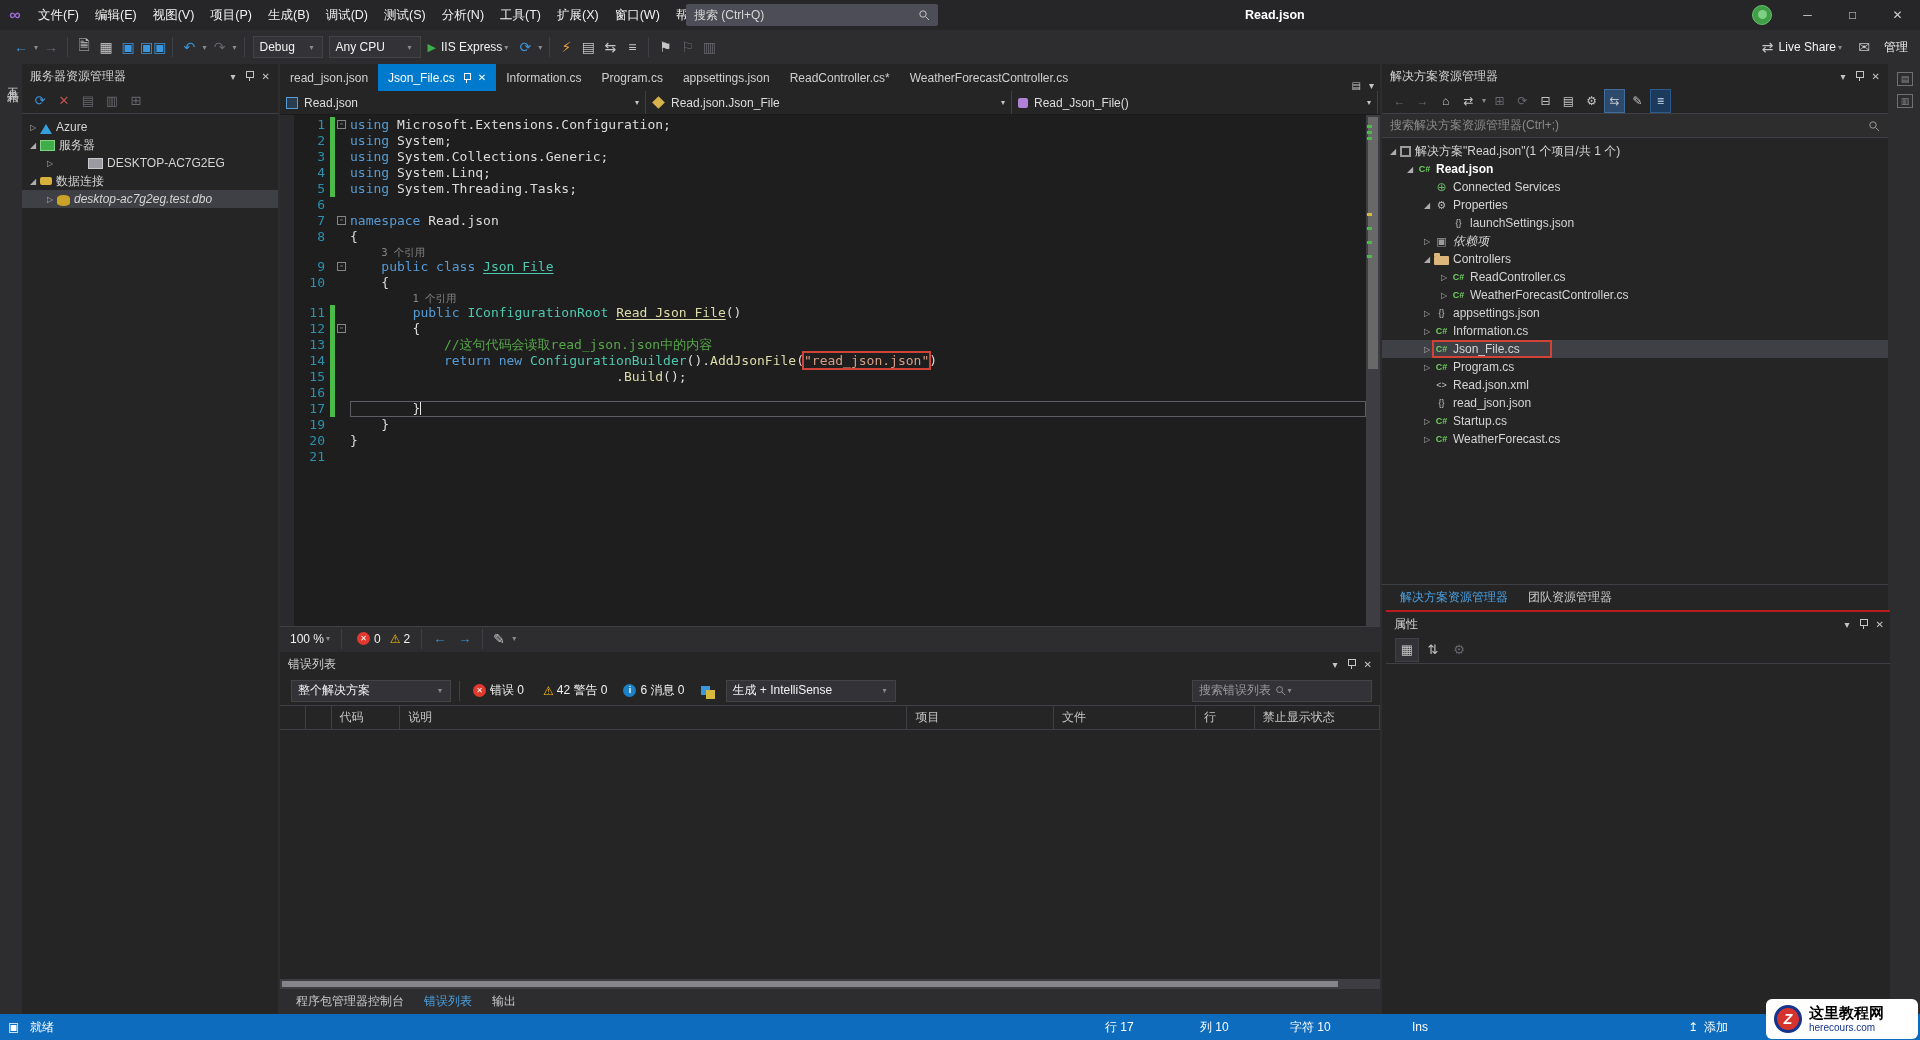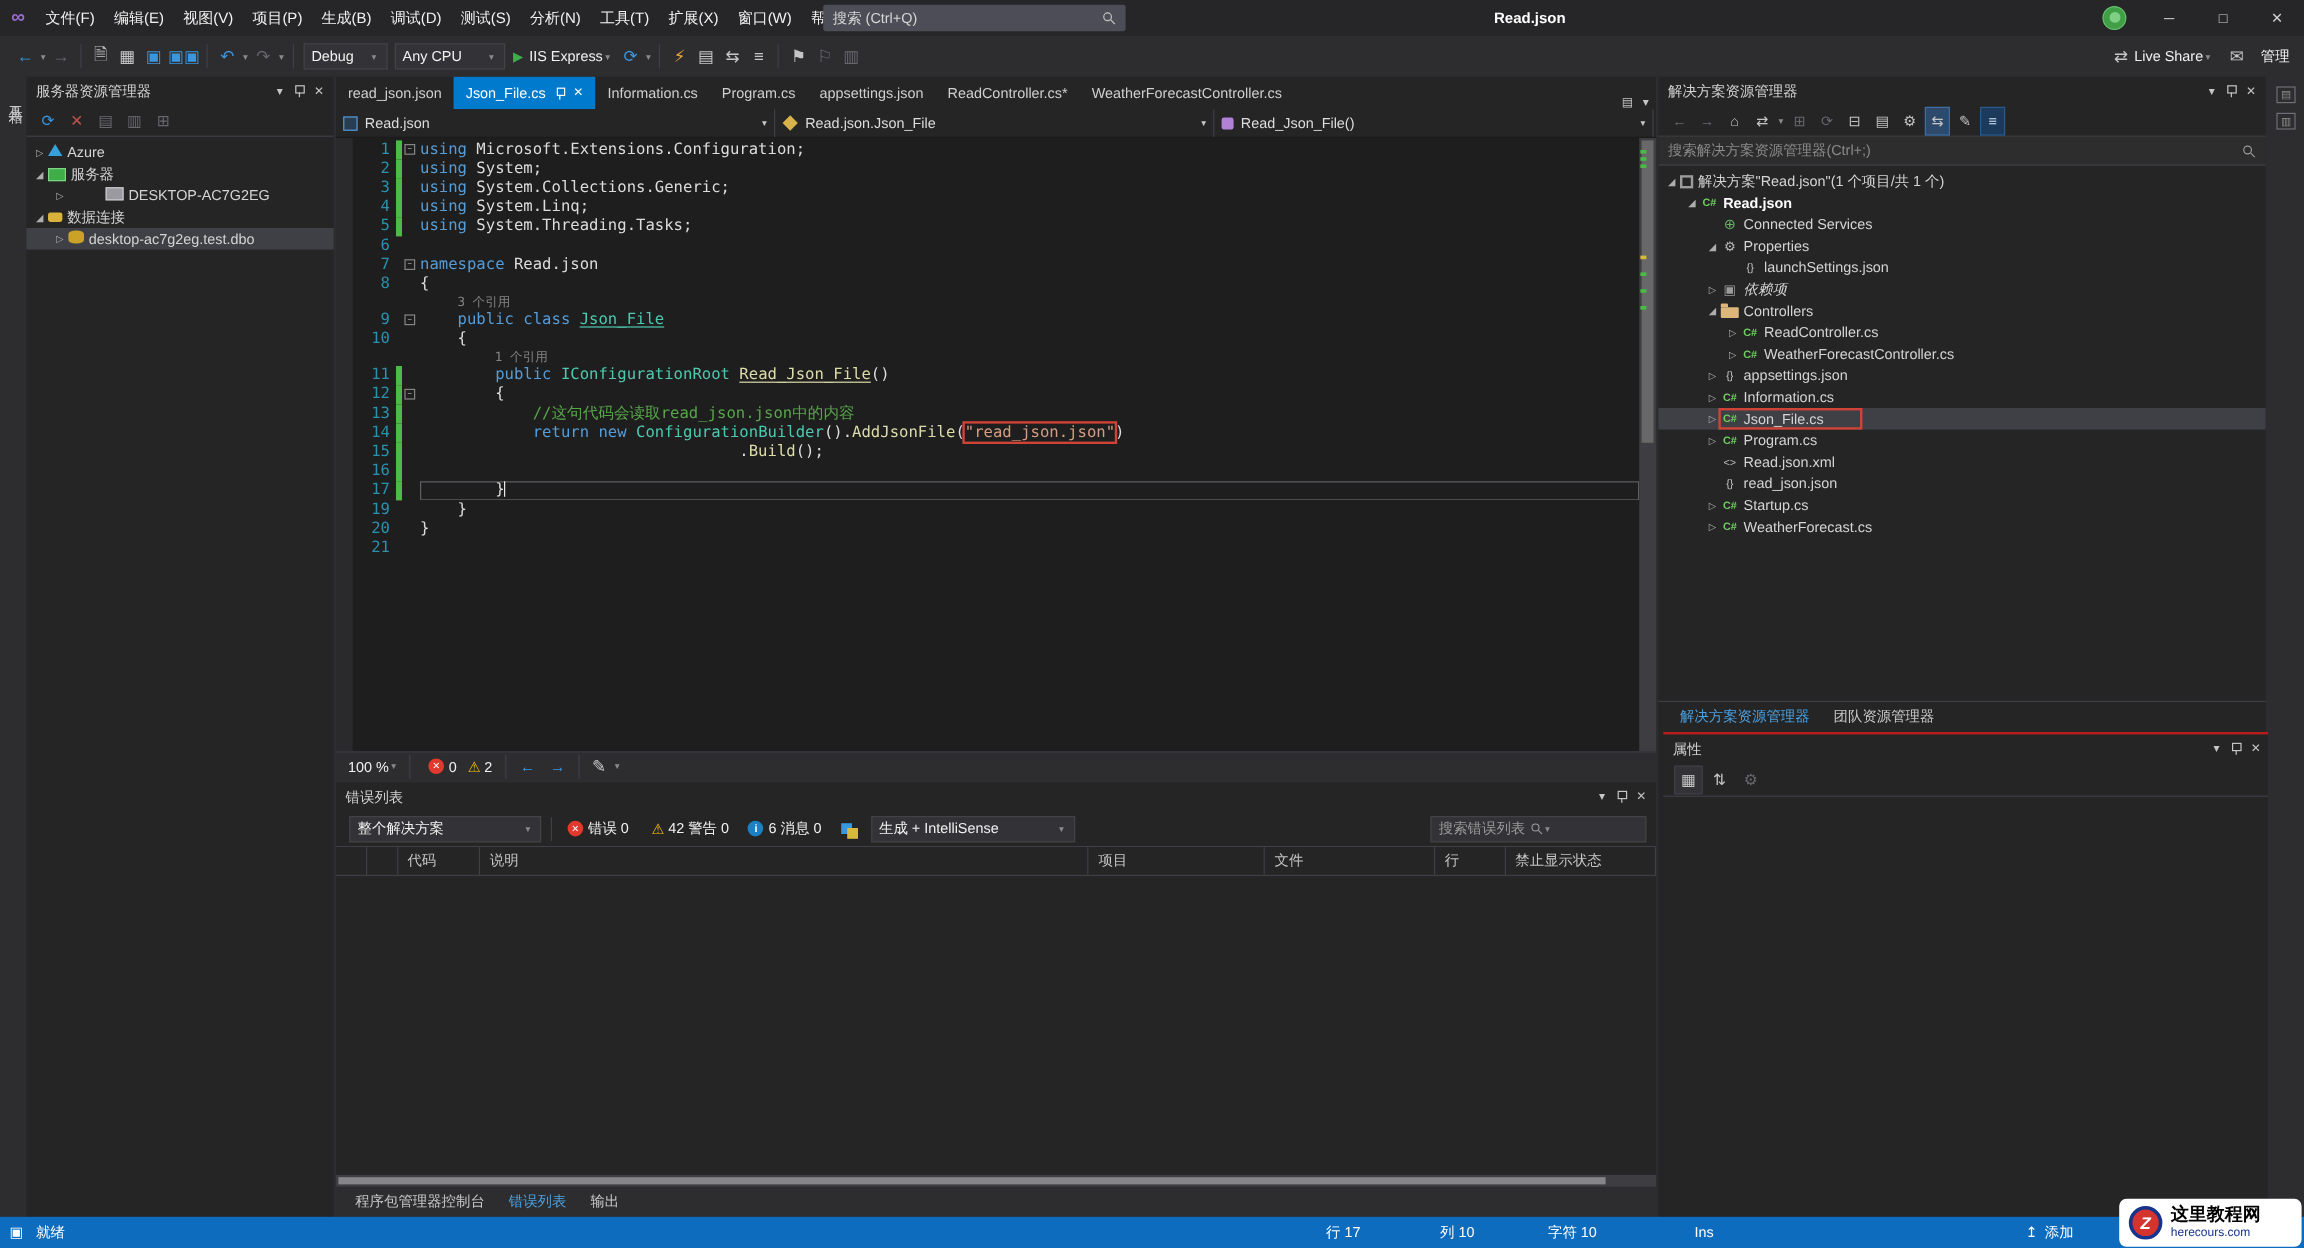--- a/index.html
+++ b/index.html
@@ -258,49 +258,49 @@
   <div class="se-toolbar">
     <span class="tbi blue">⟳</span>
     <span class="tbi" style="color:#c0504d">✕</span>
     <span class="tbi dim">▤</span>
     <span class="tbi dim">▥</span>
     <span class="tbi dim">⊞</span>
   </div>
   <div style="padding-top:4px">
       <div class="trow" style="padding-left: 4px;">
         <span class="arrow">▷</span>
-        <span style="display: inline-flex; align-items: flex-start;">
+        <span style="display: inline-flex; align-items: flex-end;">
           <span class="ti ti-azure"></span>
           <span class="tlabel">Azure</span>
         </span>
       </div>
       <div class="trow" style="padding-left: 4px;">
         <span class="arrow">◢</span>
         <span style="display: inline-flex; align-items: center;">
           <span class="ti ti-servers"></span>
           <span class="tlabel">服务器</span>
         </span>
       </div>
       <div class="trow" style="padding-left: 21px;">
         <span class="arrow">▷</span>
-        <span style="display: inline-flex; align-items: flex-start; padding-left: 31px;">
+        <span style="display: inline-flex; align-items: center; padding-left: 31px;">
           <span class="ti ti-computer"></span>
           <span class="tlabel">DESKTOP-AC7G2EG</span>
         </span>
       </div>
       <div class="trow" style="padding-left: 4px;">
         <span class="arrow">◢</span>
         <span style="display: inline-flex; align-items: center;">
           <span class="ti ti-dataconn"></span>
           <span class="tlabel">数据连接</span>
         </span>
       </div>
       <div class="trow sel" style="padding-left: 21px;">
         <span class="arrow">▷</span>
-        <span style="display: inline-flex; align-items: flex-start;">
+        <span style="display: inline-flex; align-items: flex-end; font-style: italic;">
           <span class="ti ti-database"></span>
           <span class="tlabel">desktop-ac7g2eg.test.dbo</span>
         </span>
       </div>
     </div>
 </div>
 
 <div class="center">
   <div class="doc-tabs">
     <span style="flex:0 0 0"></span>

